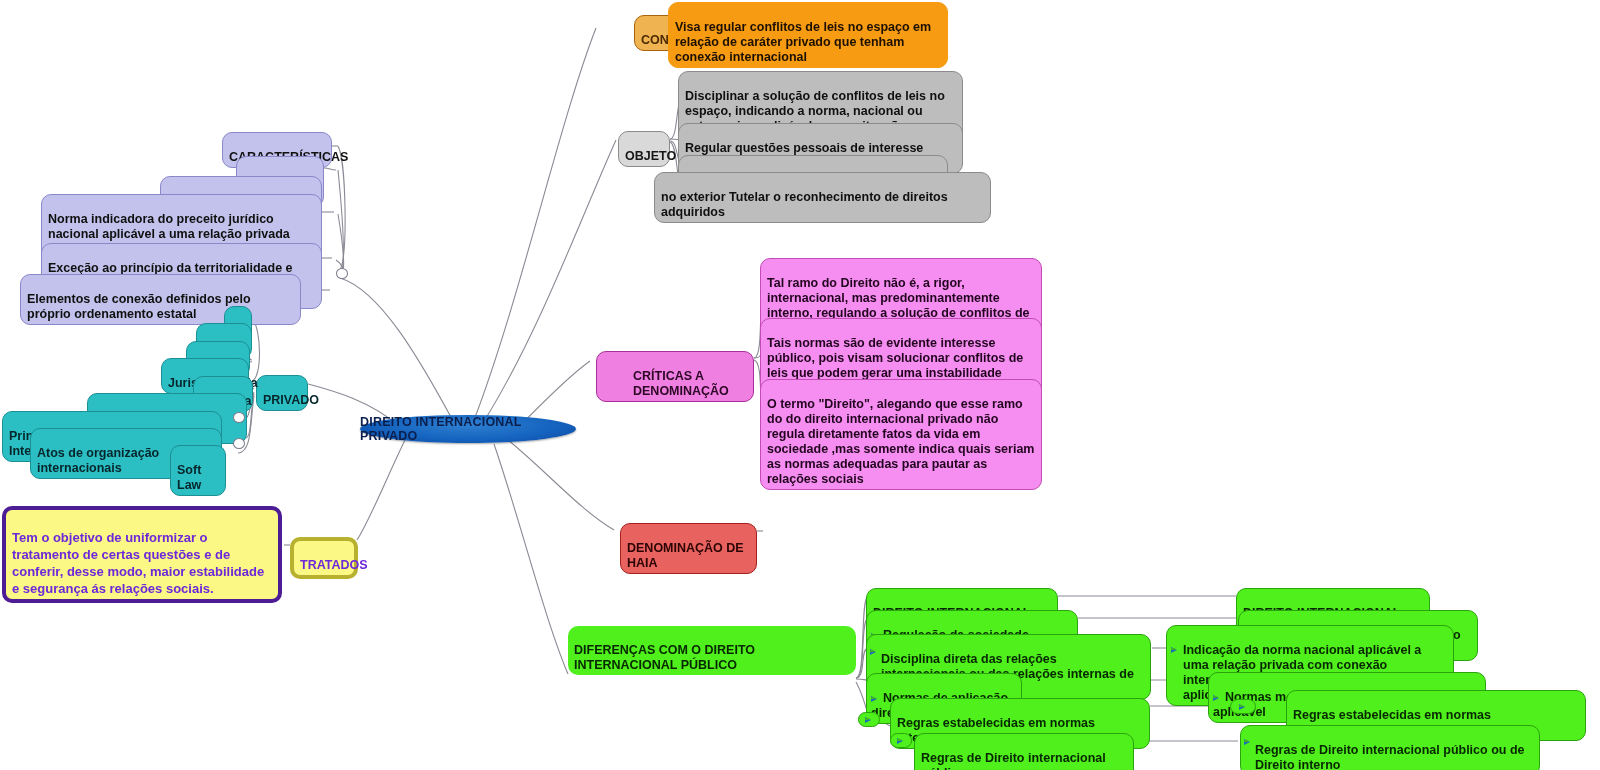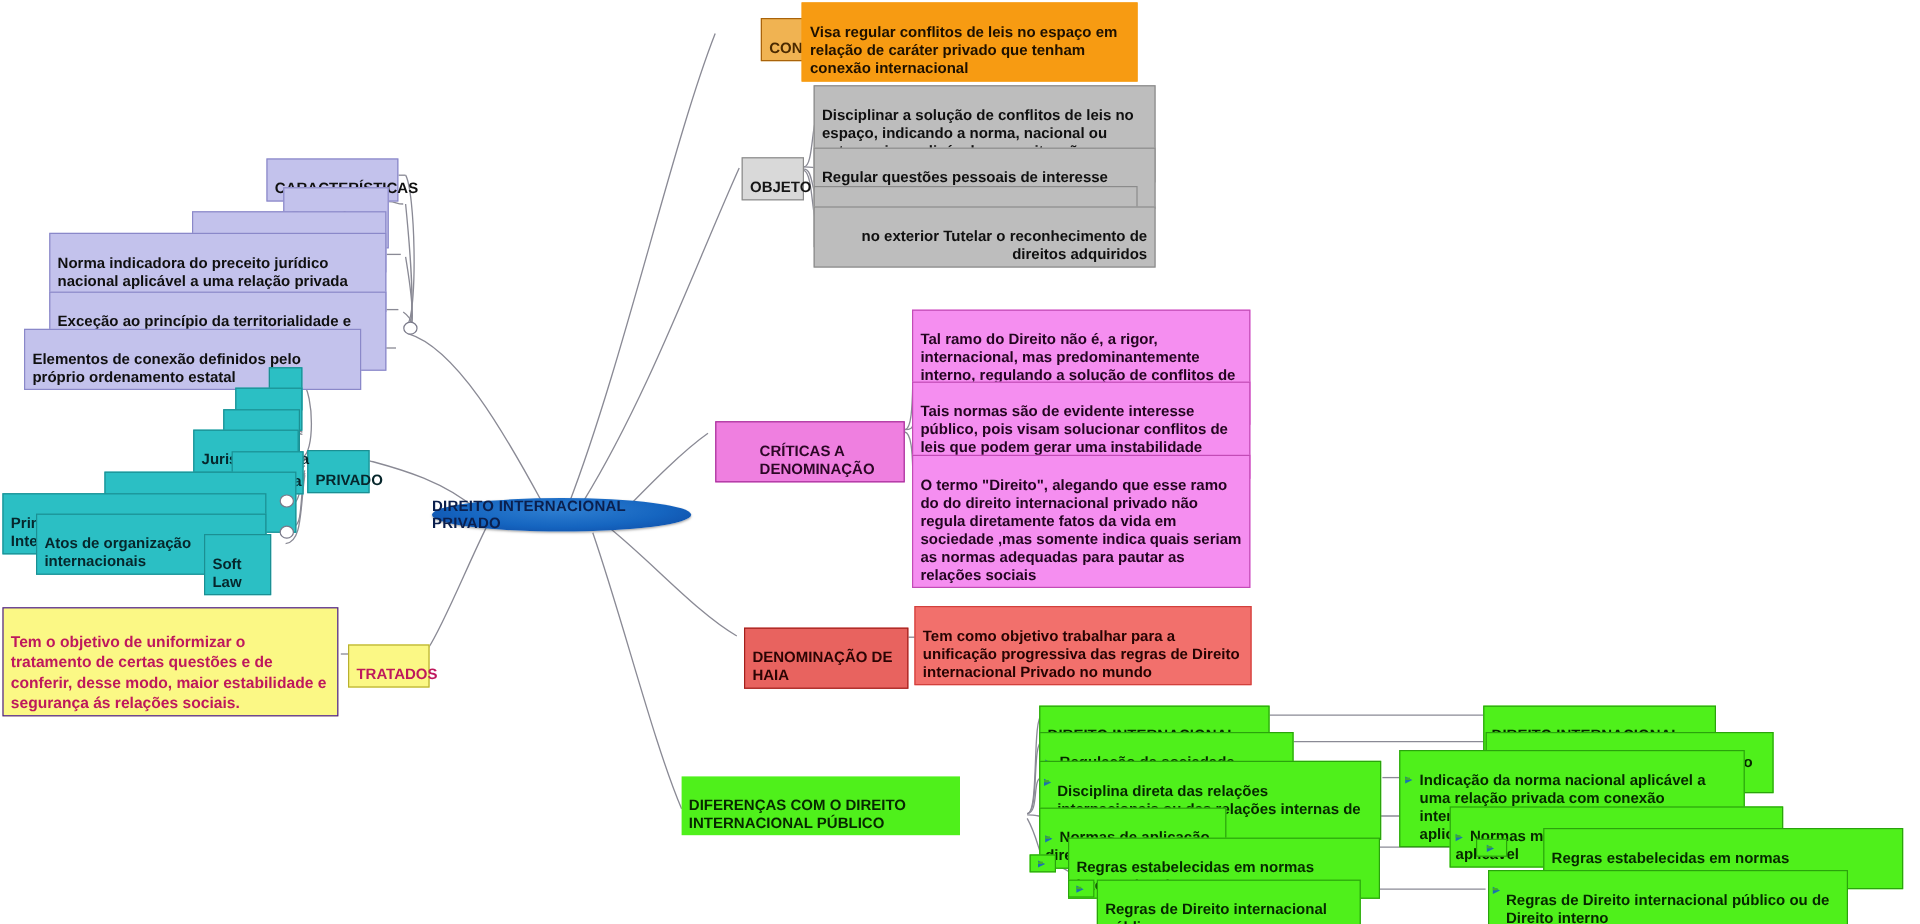--- a/index.html
+++ b/index.html
@@ -13,21 +13,21 @@
   #canvas{position:absolute;left:0;top:0;width:1600px;height:770px;}
   svg.links{position:absolute;left:0;top:0;width:1600px;height:770px;pointer-events:none;}
   .node{
     position:absolute;
     box-sizing:border-box;
     font-size:12.5px;
     font-weight:bold;
     line-height:15px;
     color:#111;
     padding:2px 6px;
-    border-radius:0;
+    border-radius:10px;
     white-space:pre-line;
   }
   
   .central{
     position:absolute;
     background:radial-gradient(ellipse at 50% 35%, #2f7fd1 0%, #1565c0 55%, #0d47a1 100%);
     color:#0b1f4d;
     font-size:12.5px;
     font-weight:bold;
     border-radius:50%;
@@ -40,21 +40,21 @@
   .orange-pill{background:#f0b352;border-color:#a9630a;color:#4a2a00;margin-left:38px;}
   .orange-box{background:#f79b12;border:1px solid #f79b12;color:#1d1000;}
   .grey-pill{background:#d9d9d9;border-color:#8b8b8b;color:#161616;}
   .grey-box{background:#bdbdbd;border:1px solid #8b8b8b;color:#101010;}
   .purple-box{background:#c3c2ec;border:1px solid #8a88c9;color:#101010;}
   .teal-box{background:#2bbfc4;border:1px solid #1b8f93;color:#06262b;}
   .pink-pill{background:#ef7fe0;border-color:#a72f9a;color:#2c0726;padding-left:36px;}
   .pink-box{background:#f58ef0;border:1px solid #c24bb6;color:#230520;}
   .red-pill{background:#e8635f;border-color:#a3201c;color:#2b0403;}
   .red-box{background:#f2706c;border:1px solid #d2403c;color:#260302;}
-  .yellow-box{background:#fbf885;border:1px solid #4c1d95;color:#be185d;}
+  .yellow-box{background:#fbf885;border:4px solid #4c1d95;color:#6d28d9;}
   .green-pill{background:#4ff01b;border-color:#2aa30c;color:#062700;}
   .green-box{background:#4ff01b;border:1px solid #2aa30c;color:#062700;}
   .tiny-icon{
     display:inline-block;width:9px;height:8px;margin-right:3px;
     vertical-align:-1px;
     position:relative;
   }
   .tiny-icon:before{
     content:"";position:absolute;left:0;top:1px;
     width:0;height:0;border-top:3px solid transparent;border-bottom:3px solid transparent;
@@ -163,21 +163,21 @@
   </div>
   <div class="node grey-box" style="left:678px;top:71px;width:285px;">
     <span>Disciplinar a solução de conflitos de leis no espaço, indicando a norma, nacional ou estrangeira, aplicável a uma situação concreta</span>
   </div>
   <div class="node grey-box" style="left:678px;top:123px;width:285px;">
     <span>Regular questões pessoais de interesse internacional</span>
   </div>
   <div class="node grey-box" style="left:678px;top:155px;width:270px;">
     <span>Regulamentar a cooperação jurídica internacional</span>
   </div>
-  <div class="node grey-box" style="left:678px;top:172px;width:285px;text-align:right;">
+  <div class="node grey-box" style="left:654px;top:172px;width:337px;">
     <span> no exterior  Tutelar o reconhecimento de direitos adquiridos</span>
   </div>
 
   <div class="node pill purple-box" style="left:222px;top:132px;width:110px;">
     <span>CARACTERÍSTICAS</span>
   </div>
   <div class="node purple-box" style="left:236px;top:156px;width:88px;">
     <span>Ramo do Direito</span>
   </div>
   <div class="node purple-box" style="left:160px;top:176px;width:162px;">
@@ -243,25 +243,22 @@
   <div class="node pink-box" style="left:760px;top:318px;width:282px;">
     <span>Tais normas são de evidente interesse público, pois visam solucionar conflitos de leis que podem gerar uma instabilidade prejudicial ás relações sociais</span>
   </div>
   <div class="node pink-box" style="left:760px;top:379px;width:282px;">
     <span> O termo "Direito", alegando que esse ramo do do direito internacional privado não regula diretamente  fatos da vida em sociedade ,mas somente indica quais seriam as normas adequadas para pautar as relações sociais</span>
   </div>
 
   <div class="node pill red-pill" style="left:620px;top:523px;width:137px;">
     <span>DENOMINAÇÃO DE HAIA</span>
   </div>
-  <div class="node red-box" style="left:762px;top:505px;width:281px;">
-    <span>Tem como objetivo trabalhar para a unificação progressiva das regras de Direito internacional Privado no mundo</span>
-  </div>
-
-  <div class="node green-pill" style="left:568px;top:647px;width:232px;">
+
+  <div class="node green-pill" style="left:568px;top:626px;width:288px;">
     <span>DIFERENÇAS COM O DIREITO INTERNACIONAL PÚBLICO</span>
   </div>
 
   <div class="node green-box" style="left:866px;top:588px;width:192px;">
     <span>DIREITO INTERNACIONAL PÚBLICO</span>
   </div>
   <div class="node green-box node-with-icon" style="left:866px;top:610px;width:212px;">
     <span class="tiny-icon"></span><span>Regulação da sociedade internacional</span>
   </div>
   <div class="node green-box node-with-icon" style="left:866px;top:634px;width:285px;padding-left:14px;">

